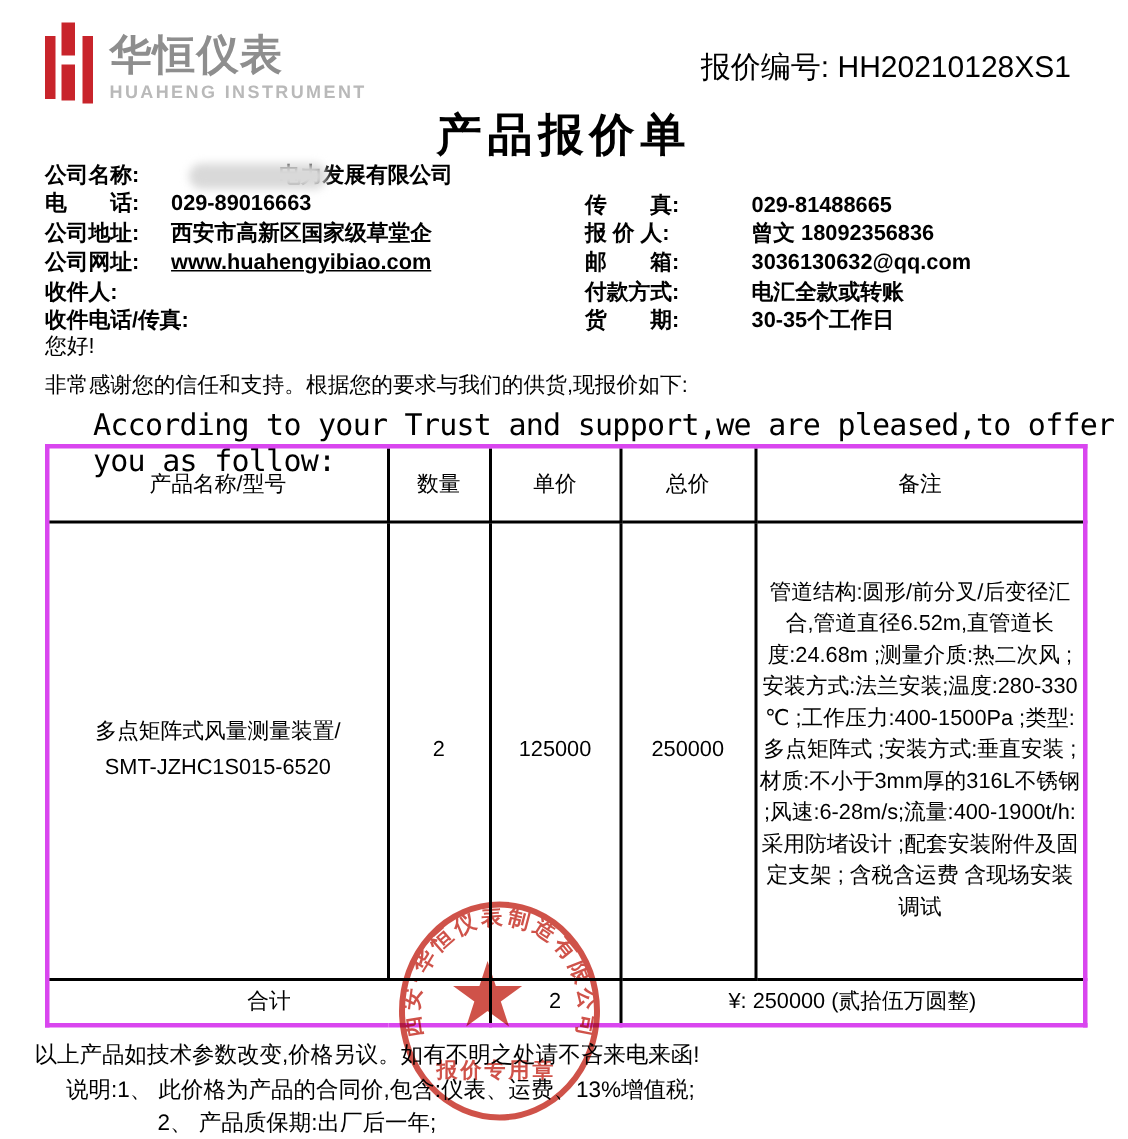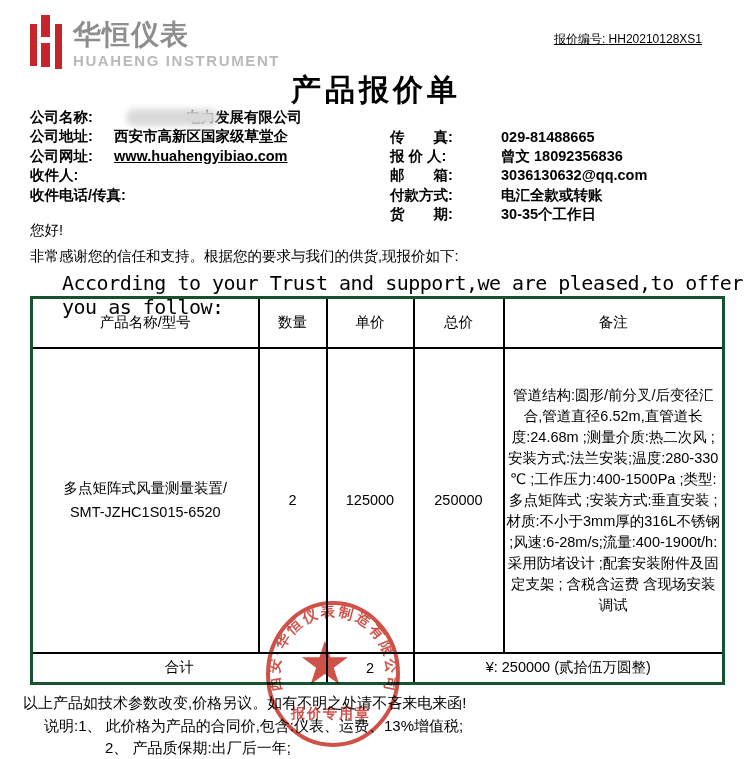--- a/index.html
+++ b/index.html
@@ -11,43 +11,43 @@
   
   .logo{position:absolute;left:30px;top:13px;display:flex;align-items:center;}
   .logo-mark{position:relative;width:36px;height:56px;}
   .logo-mark .bar{position:absolute;background:#c8242b;}
   .bar1{left:0;top:11px;width:7px;height:42px;}
   .bar2{left:11px;top:2px;width:9px;height:22px;}
   .bar3{left:11px;top:30px;width:9px;height:24px;}
   .bar4{left:25px;top:11px;width:7px;height:45px;}
   .logo-text{margin-left:7px;padding-top:8px;}
   .logo-cn{font-size:28px;font-weight:bold;color:#8e8e8e;letter-spacing:1px;line-height:1;}
-  .logo-en{font-size:15px;font-weight:bold;color:#b9b9b9;letter-spacing:1.6px;margin-top:3px;}
-  .quote-no{position:absolute;right:50px;top:31px;font-size:12px;text-decoration:underline;}
+  .logo-en{font-size:12px;font-weight:bold;color:#b9b9b9;letter-spacing:1.6px;margin-top:3px;}
+  .quote-no{position:absolute;right:38px;top:31px;font-size:20px;}
   .doc-title{position:absolute;left:0;top:70px;width:100%;text-align:center;
     font-size:30px;font-weight:bold;letter-spacing:4px;}
   
   .info-col{position:absolute;font-size:14.5px;font-weight:bold;}
   .info-left{left:30px;top:108px;}
   .info-right{left:390px;top:127.5px;}
   .info-row{height:19.4px;line-height:19.4px;white-space:nowrap;position:relative;}
   .info-left .lbl{display:inline-block;min-width:80px;}
   .info-right .lbl{display:inline-block;min-width:107px;}
   .u{text-decoration:underline;}
   .redaction{position:absolute;left:96px;top:1px;width:92px;height:17px;
     background:#d9d9d9;border-radius:9px;filter:blur(3px);z-index:2;}
   .val-shift{margin-left:72px;}
   
   .hello{position:absolute;left:30px;top:221px;font-size:14.5px;}
   .thanks{position:absolute;left:30px;top:247px;font-size:14.5px;}
   .english{position:absolute;left:62px;top:271px;font-size:20px;
     font-family:"DejaVu Sans Mono","Liberation Mono",monospace;letter-spacing:-0.5px;}
   
   table.quote{position:absolute;left:30px;top:296px;width:692px;
-    border-collapse:collapse;table-layout:fixed;border:3px solid #14532d;}
+    border-collapse:collapse;table-layout:fixed;border:3px solid #d946ef;}
   table.quote td,table.quote th{border:2px solid #000;font-weight:normal;
     font-size:14.5px;text-align:center;vertical-align:middle;padding:0;}
   tr.hdr{height:50px;}
   tr.product{height:305px;}
   tr.total{height:31px;}
   td.remark{text-align:left;vertical-align:middle;padding:4px 7px;
     font-size:14px;line-height:21px;}
   .pname{line-height:24px;}
   
   .note{position:absolute;font-size:15px;white-space:nowrap;}
@@ -79,20 +79,24 @@
   <span>HH20210128XS1</span>
 </div>
 
 <div class="doc-title">产品报价单</div>
 
 <div class="info-col info-left">
   <div class="info-row">
     <span class="lbl">公司名称:</span>
     <span class="redaction"></span>
     <span class="val-shift">电力发展有限公司</span>
+  </div>
+  <div class="info-row">
+    <span class="lbl">电　　话:</span>
+    <span>029-89016663</span>
   </div>
   <div class="info-row">
     <span class="lbl">公司地址:</span>
     <span>西安市高新区国家级草堂企</span>
   </div>
   <div class="info-row">
     <span class="lbl">公司网址:</span>
     <span class="u">www.huahengyibiao.com</span>
   </div>
   <div class="info-row">

